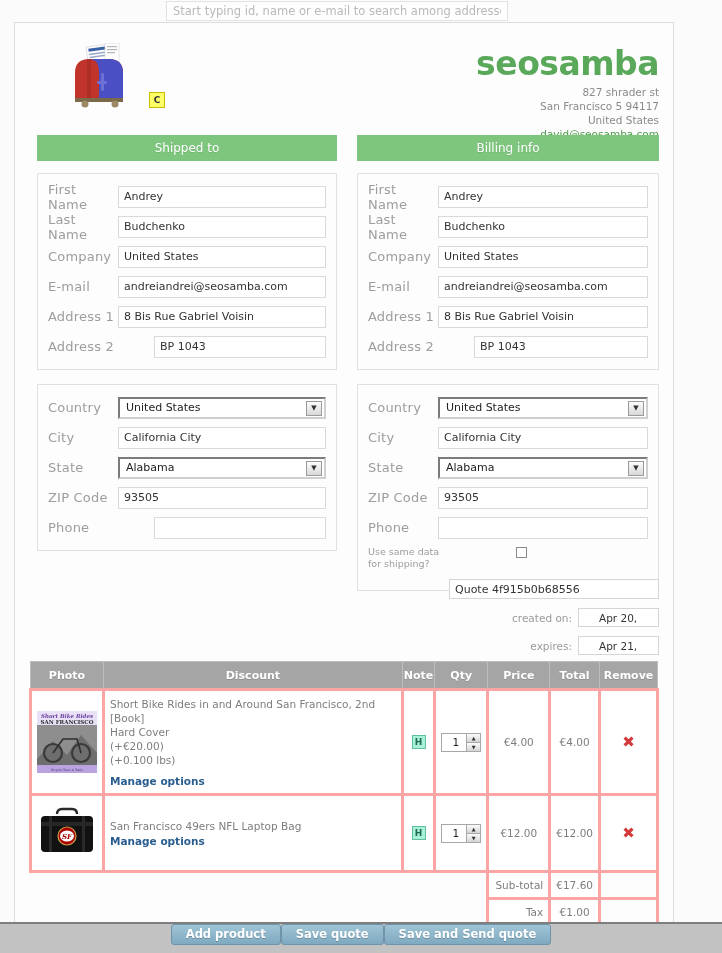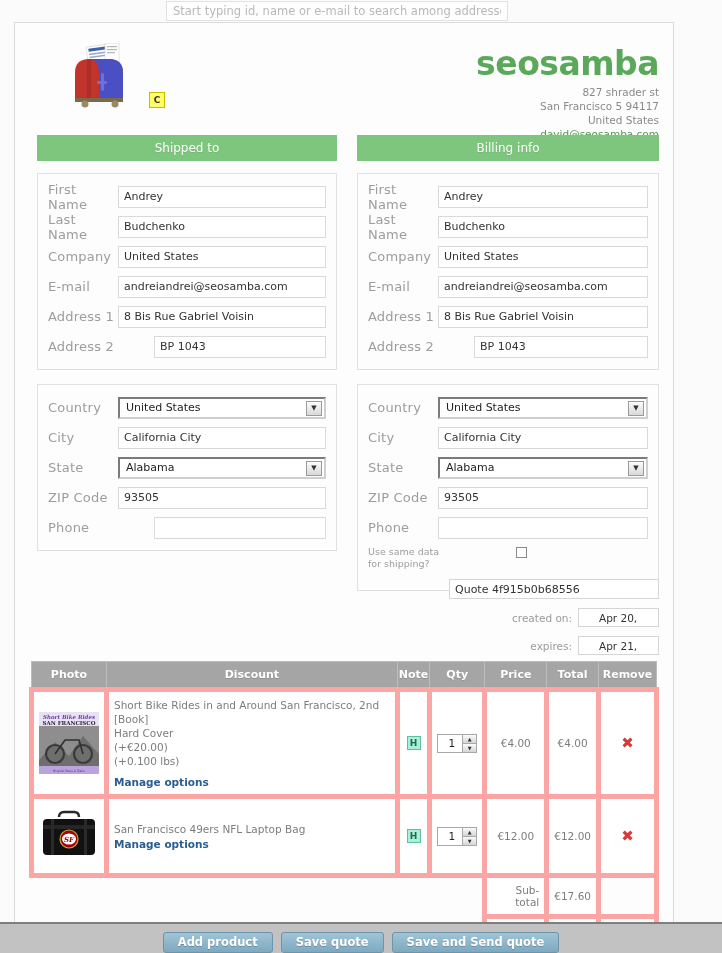--- a/index.html
+++ b/index.html
@@ -112,21 +112,21 @@
   #ptable {
     position:absolute; left:14px; top:638px; width:630px;
     border-collapse:collapse; font-size:10.5px;
   }
   #ptable th {
     background:#a5a5a5; color:#ffffff; font-weight:bold; font-size:11px;
     height:28px; border:1px solid #bdbdbd; text-align:center;
     text-shadow:0 1px 0 rgba(0,0,0,.12);
   }
   #ptable td {
-    border:5px solid #fca5a5; padding:6px 5px; vertical-align:middle;
+    border:3px solid #fca5a5; padding:6px 5px; vertical-align:middle;
     color:#7d7d7d; background:#fff;
   }
   .col-photo { width:72px; }
   .col-note  { width:32px; text-align:center; }
   .col-qty   { width:52px; text-align:center; }
   .col-price { width:62px; text-align:center; }
   .col-total { width:48px; text-align:center; }
   .col-rm    { width:58px; text-align:center; }
   .pname { color:#7d7d7d; font-size:10.5px; line-height:14px; }
   .manage { color:#2a5d8f; font-weight:bold; font-size:10.5px; display:block; margin-top:8px; cursor:pointer; }
@@ -151,21 +151,21 @@
   .photo-thumb { width:60px; height:62px; display:block; }
   .tot-label { text-align:right; color:#8c8c8c; font-size:10.5px; }
   .tot-val   { text-align:center; color:#8c8c8c; font-size:10.5px; }
   .blank-cell { border-left:none !important; border-bottom:none !important; background:#fdfdfd !important; }
   .blank-left { border:none !important; background:#fdfdfd !important; }
 
   
   #bottombar {
     position:absolute; left:0; top:922px; width:722px; height:31px;
     background:#c2c2c2; border-top:2px solid #7e7e7e;
-    display:flex; align-items:flex-end; justify-content:center; gap:8px;
+    display:flex; align-items:flex-start; justify-content:center; 
   }
   .bbtn {
     background:linear-gradient(#9fc4d6,#7fa9c0);
     border:1px solid #6f93a8; color:#ffffff; font-weight:bold;
     font-size:11.5px; height:21px; padding:0 14px; line-height:19px;
     border-radius:3px; cursor:pointer; text-shadow:0 1px 0 rgba(0,0,0,.2);
     font-family:"DejaVu Sans", sans-serif;
   }
 </style>
 </head>

